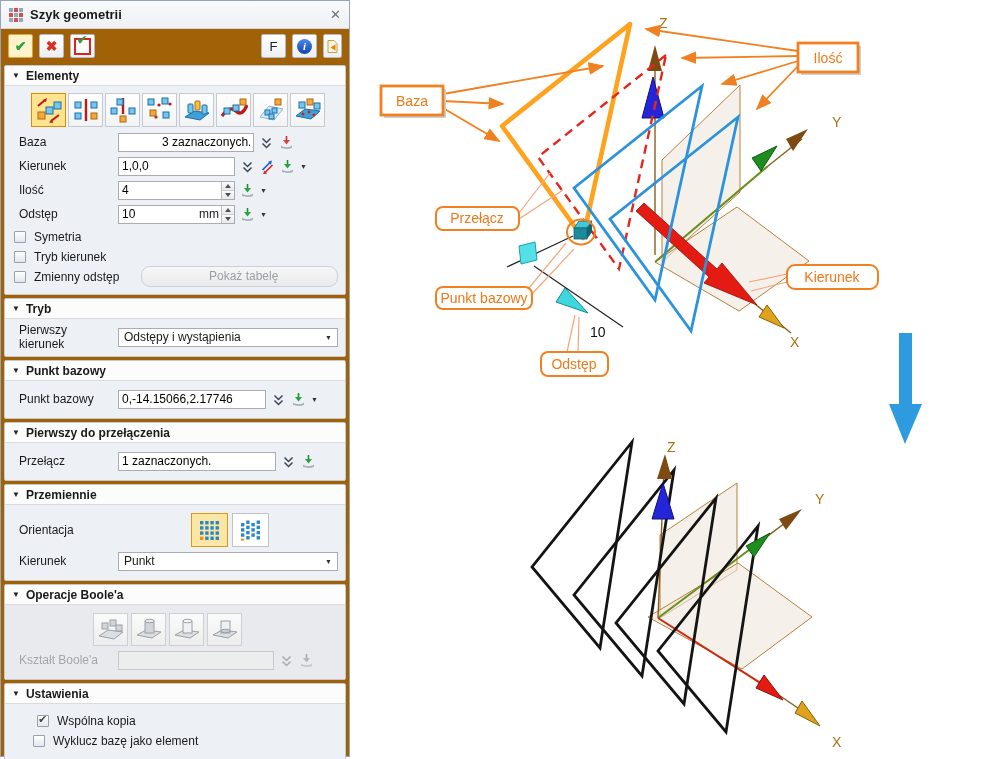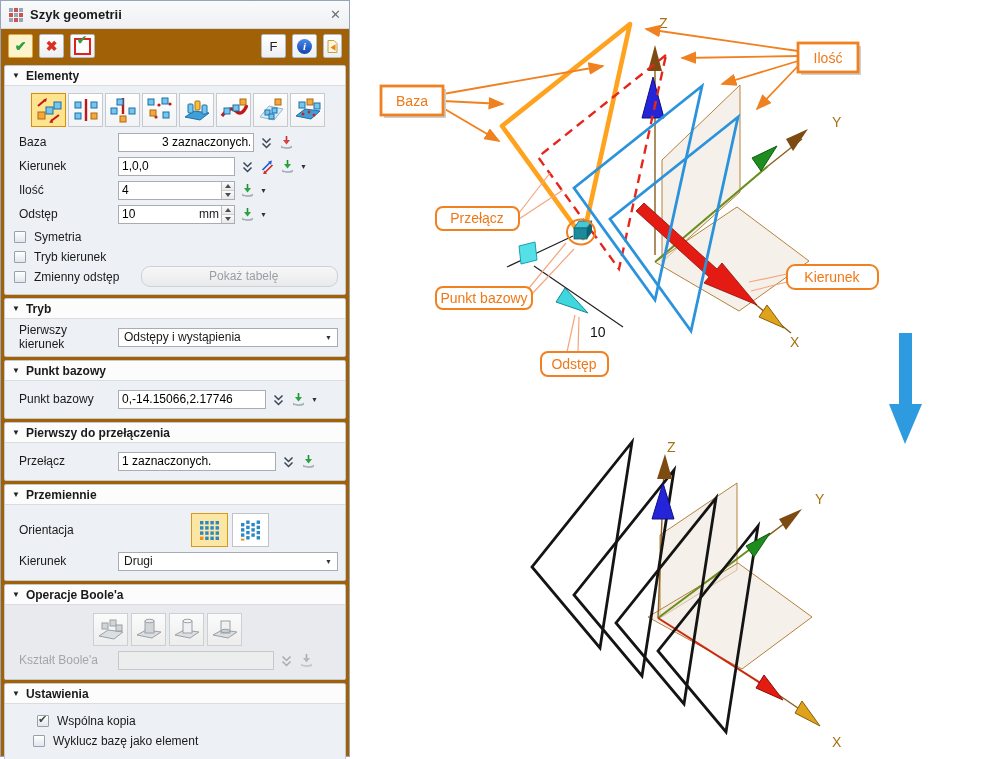--- a/index.html
+++ b/index.html
@@ -414,21 +414,21 @@
                   <rect x="16.6" y="10.9" width="3.4" height="3.4"></rect>
                   <rect x="16.6" y="16.1" width="3.4" height="3.4"></rect>
               </g>
               <rect x="1" y="18.6" width="3.4" height="2" fill="#e89020"></rect>
             </svg>
           </div>
         </div>
         <div class="row">
           <span class="lbl">Kierunek</span>
           <div class="combo" style="width:222px">
-            <span>Drugi</span>
+            <span>Punkt</span>
             <span class="caret">▼</span>
           </div>
         </div>
       </div>
     </div>
 
     <div class="section">
       <div class="sech">
         <span class="tri">▼</span>
         <span>Operacje Boole'a</span>

